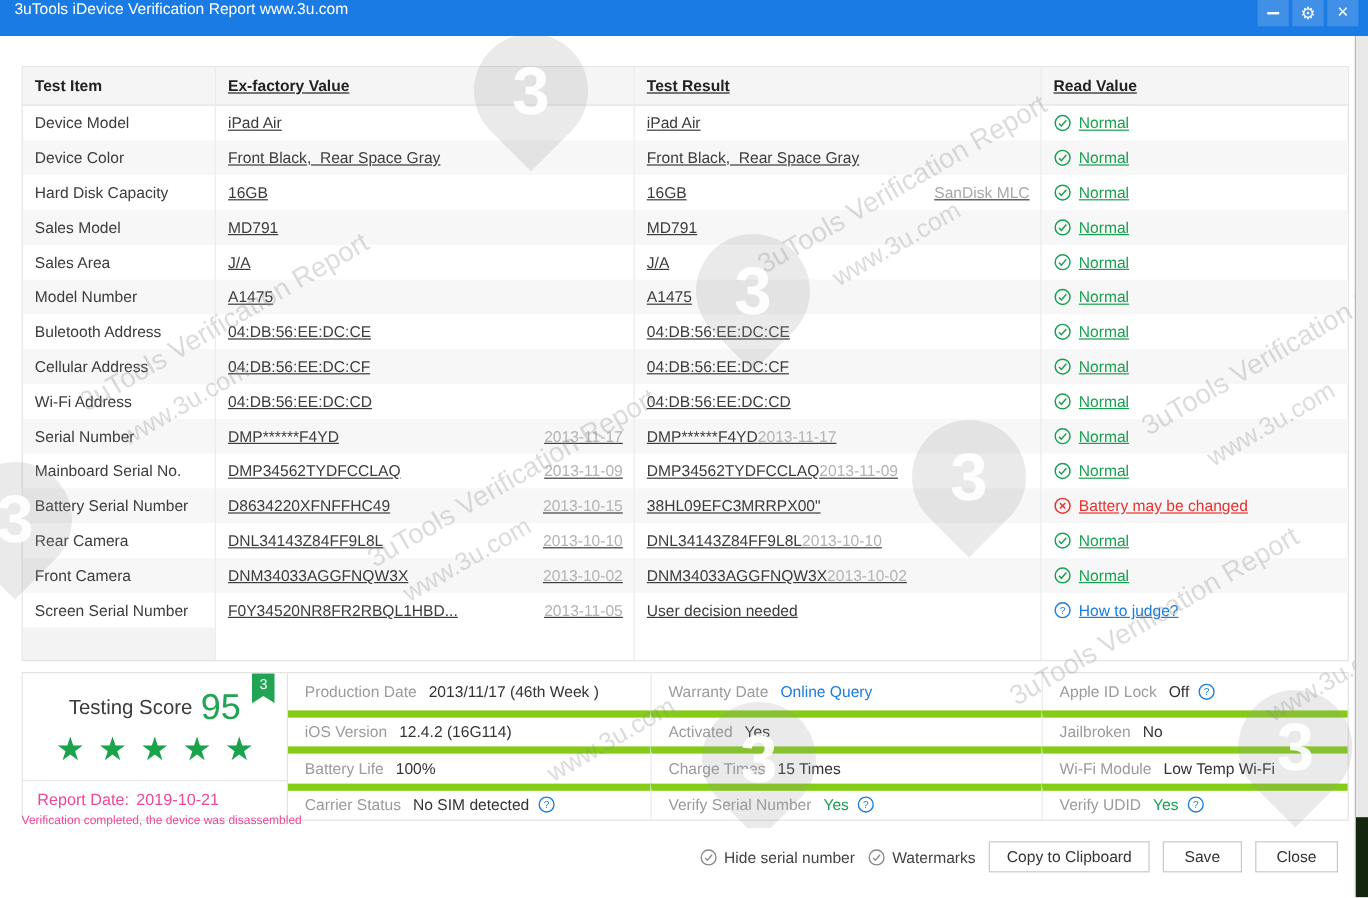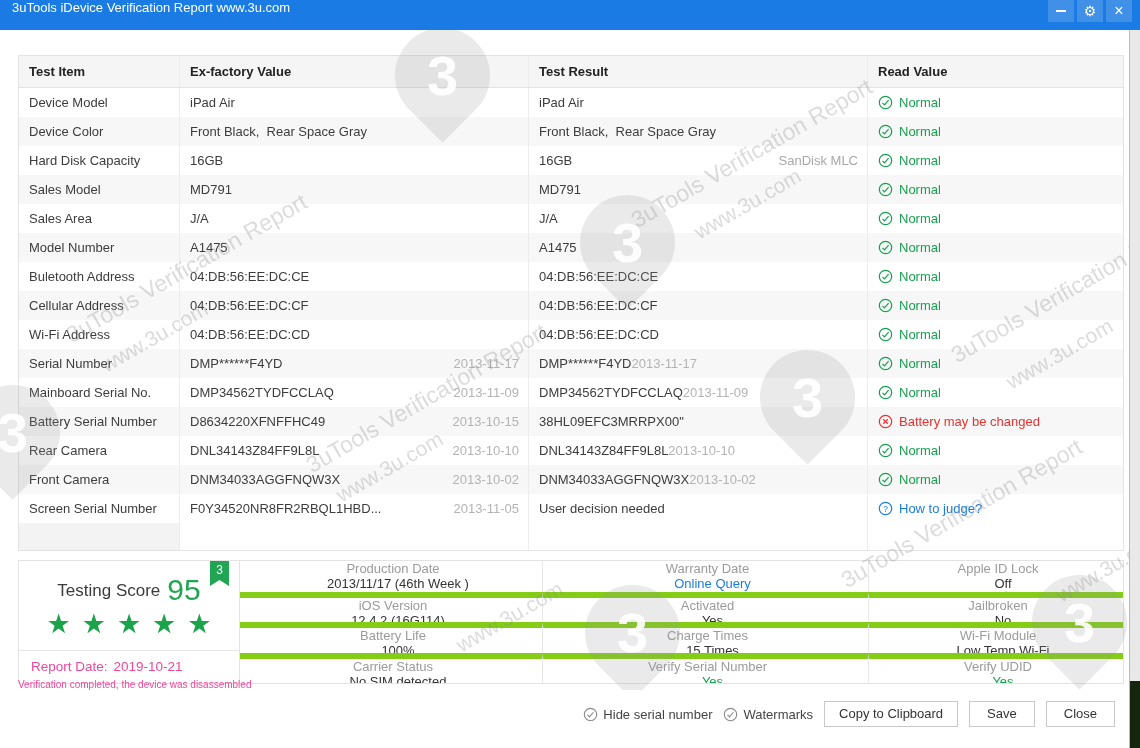--- a/index.html
+++ b/index.html
@@ -15,21 +15,21 @@
   .min-bar{width:10px;height:2px;background:#fff;display:block;}
   
   .rtable{position:absolute;left:18px;top:55px;width:1104px;border:1px solid #e3e3e3;
           background:#fff;z-index:1;}
   .thead,.trow{display:grid;grid-template-columns:160px 349px 339px 1fr;}
   .thead{height:31px;background:#f5f5f5;border-bottom:1px solid #e3e3e3;}
   .thead .hcell{font-weight:bold;font-size:13px;color:#222;line-height:31px;padding-left:10px;}
   .trow{height:29px;font-size:13px;}
   .trow.alt{background:#f7f7f7;}
   .cell{line-height:29px;padding-left:10px;overflow:hidden;}
-  .thead .hcell + .hcell, .trow .cell + .cell{border-left:1px solid #ececec;}
+  .thead .hcell + .hcell, .trow .cell + .cell{border-left:1px solid #ececec;text-decoration:underline;}
   .c-factory,.c-read{display:flex;align-items:center;padding-right:9px;}
   .val{white-space:pre;}
   .note{margin-left:auto;color:#a8a8a8;}
   .date{margin-left:auto;color:#b3b3b3;}
   .note:empty,.date:empty{margin-left:0;}
   .note + .date{margin-left:0;}
   .c-result{display:flex;align-items:center;gap:6px;color:#18a050;}
   .c-result.st-error{color:#e8322e;}
   .c-result.st-question{color:#1b7de0;}
   .ric{width:15px;height:15px;display:block;}
@@ -44,21 +44,21 @@
          clip-path:polygon(0 0,100% 0,100% 100%,50% 76%,0 100%);}
   .score-line{margin-top:12px;text-align:center;font-size:17px;color:#3c3c3c;}
   .score-num{font-size:30px;color:#21a453;margin-left:7px;vertical-align:-4px;}
   .stars{text-align:center;margin-top:1px;color:#1aa34a;font-size:27px;
          letter-spacing:11px;padding-left:11px;line-height:32px;}
   .report-row{position:absolute;bottom:0;left:0;right:0;height:32px;border-top:1px solid #e6e6e6;
               line-height:32px;padding-left:12px;font-size:13.5px;color:#ec4899;}
   .report-row .rd-label{margin-right:6px;}
   .infogrid{flex:1;display:grid;grid-template-columns:302px 326px 1fr;
             grid-template-rows:repeat(4,30.5px);}
-  .scell{display:flex;align-items:center;padding-left:14px;font-size:13px;overflow:hidden;flex-direction:column;}
+  .scell{display:flex;align-items:center;padding-left:14px;font-size:13px;overflow:hidden;}
   .scell:nth-child(n+4){border-top:6px solid #84cc16;}
   .scell:not(:nth-child(3n+1)){border-left:1px solid #e8e8e8;}
   .slabel{color:#9b9b9b;margin-right:10px;white-space:nowrap;}
   .svalue{color:#333;white-space:nowrap;}
   .svalue.link{color:#1b7de0;cursor:pointer;}
   .svalue.green{color:#18a050;}
   .help{margin-left:7px;display:flex;align-items:center;}
   .ric2{width:15px;height:15px;display:block;}
   
   .status{position:absolute;left:18px;top:679px;font-size:10px;color:#ec4899;z-index:1;}

